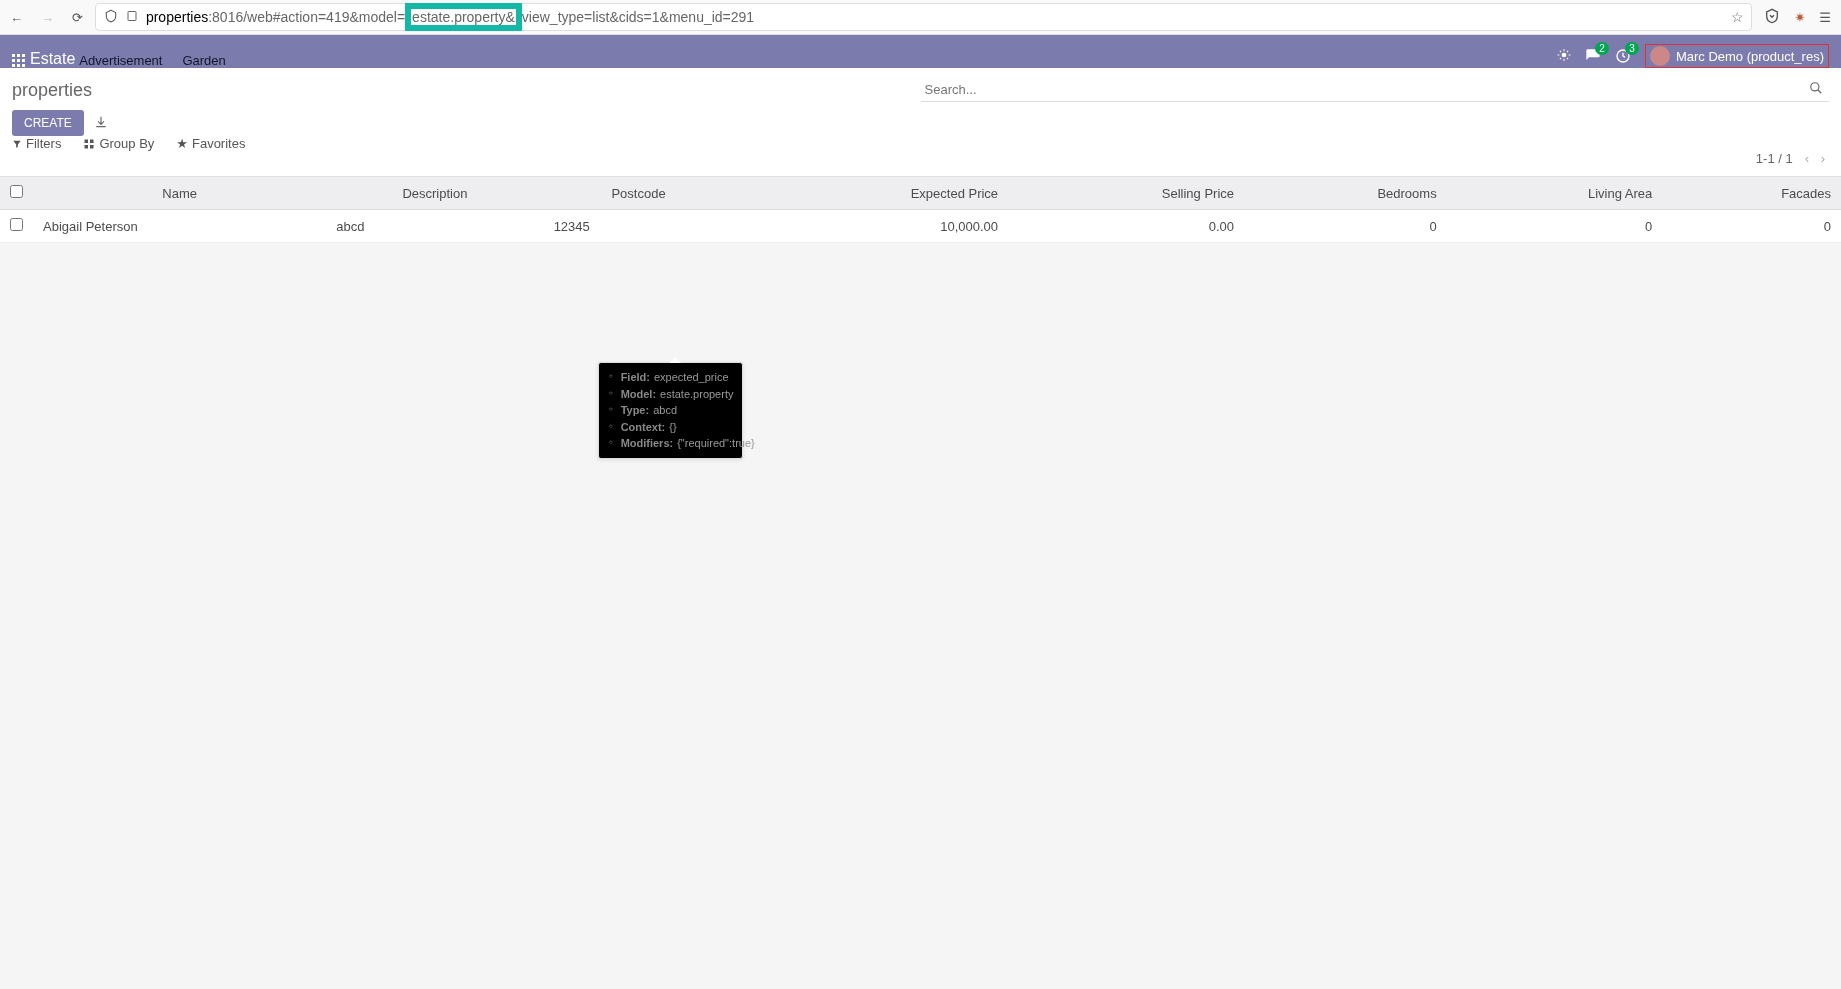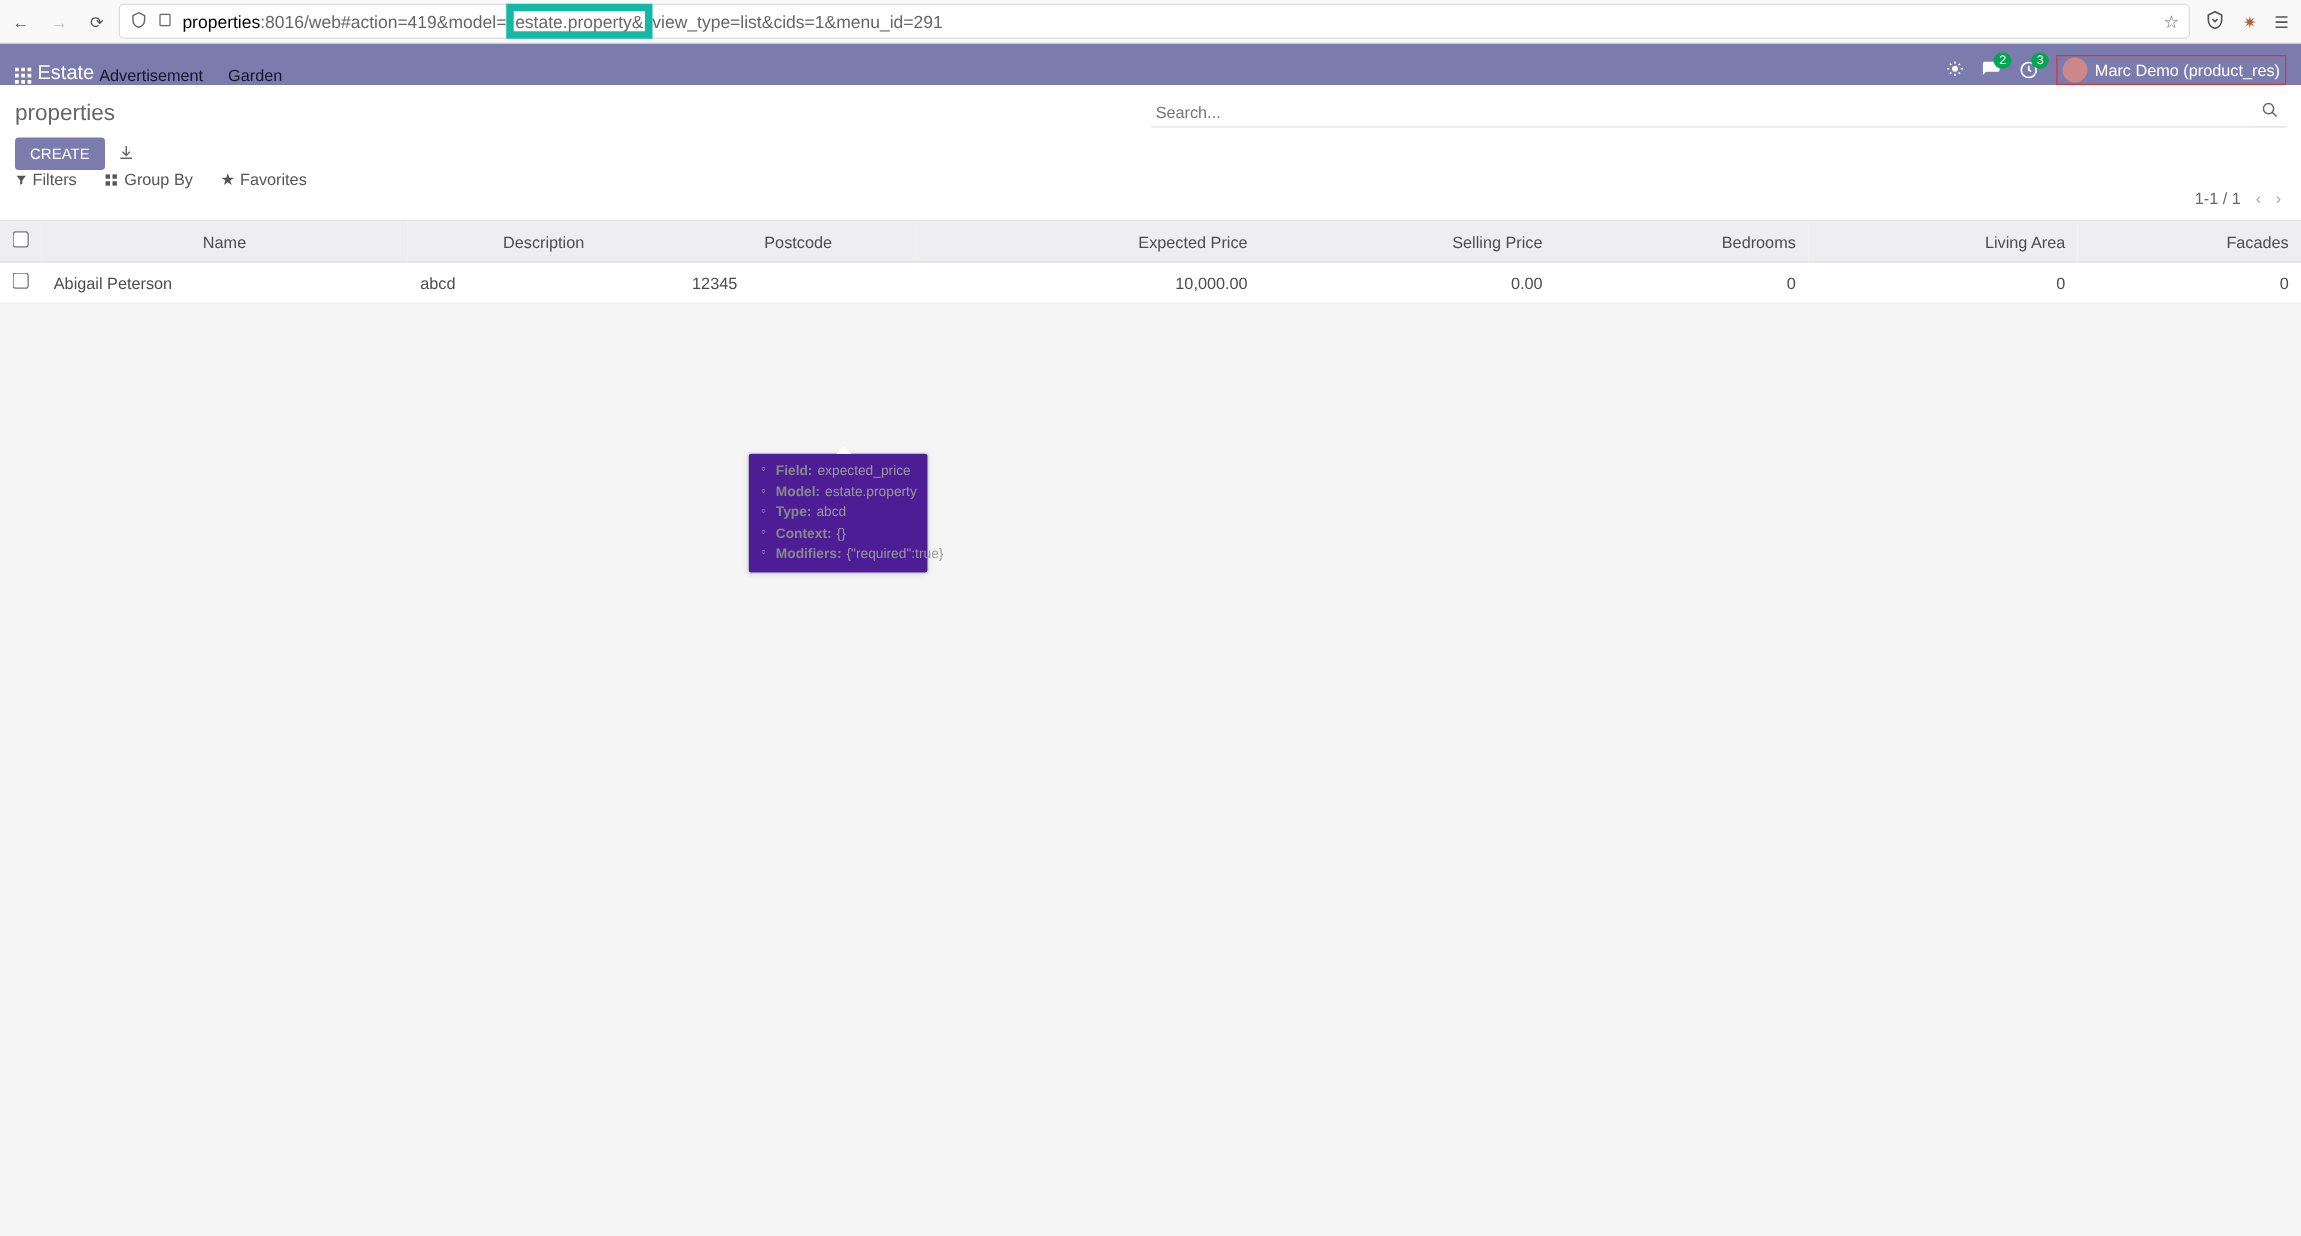--- a/index.html
+++ b/index.html
@@ -55,21 +55,21 @@
 th.num, td.num { text-align: right; }
 td { padding: 8px 10px; font-size: 13px; color: #4c4c4c; border-bottom: 1px solid #eee; }
 .cb-cell { width: 30px; text-align: center; }
 input[type=checkbox] { cursor: pointer; }
 
 
 .tooltip-box {
   position: absolute;
   top: 185px; left: 598px;
   width: 145px;
-  background: #4c1d95;
+  background: #000000;
   border: 1px solid #ddd;
   border-radius: 3px;
   box-shadow: 0 1px 4px rgba(0,0,0,0.1);
   padding: 6px 10px;
   font-size: 11px;
   color: #999;
 }
 .tooltip-box::before {
   content: "";
   position: absolute;

